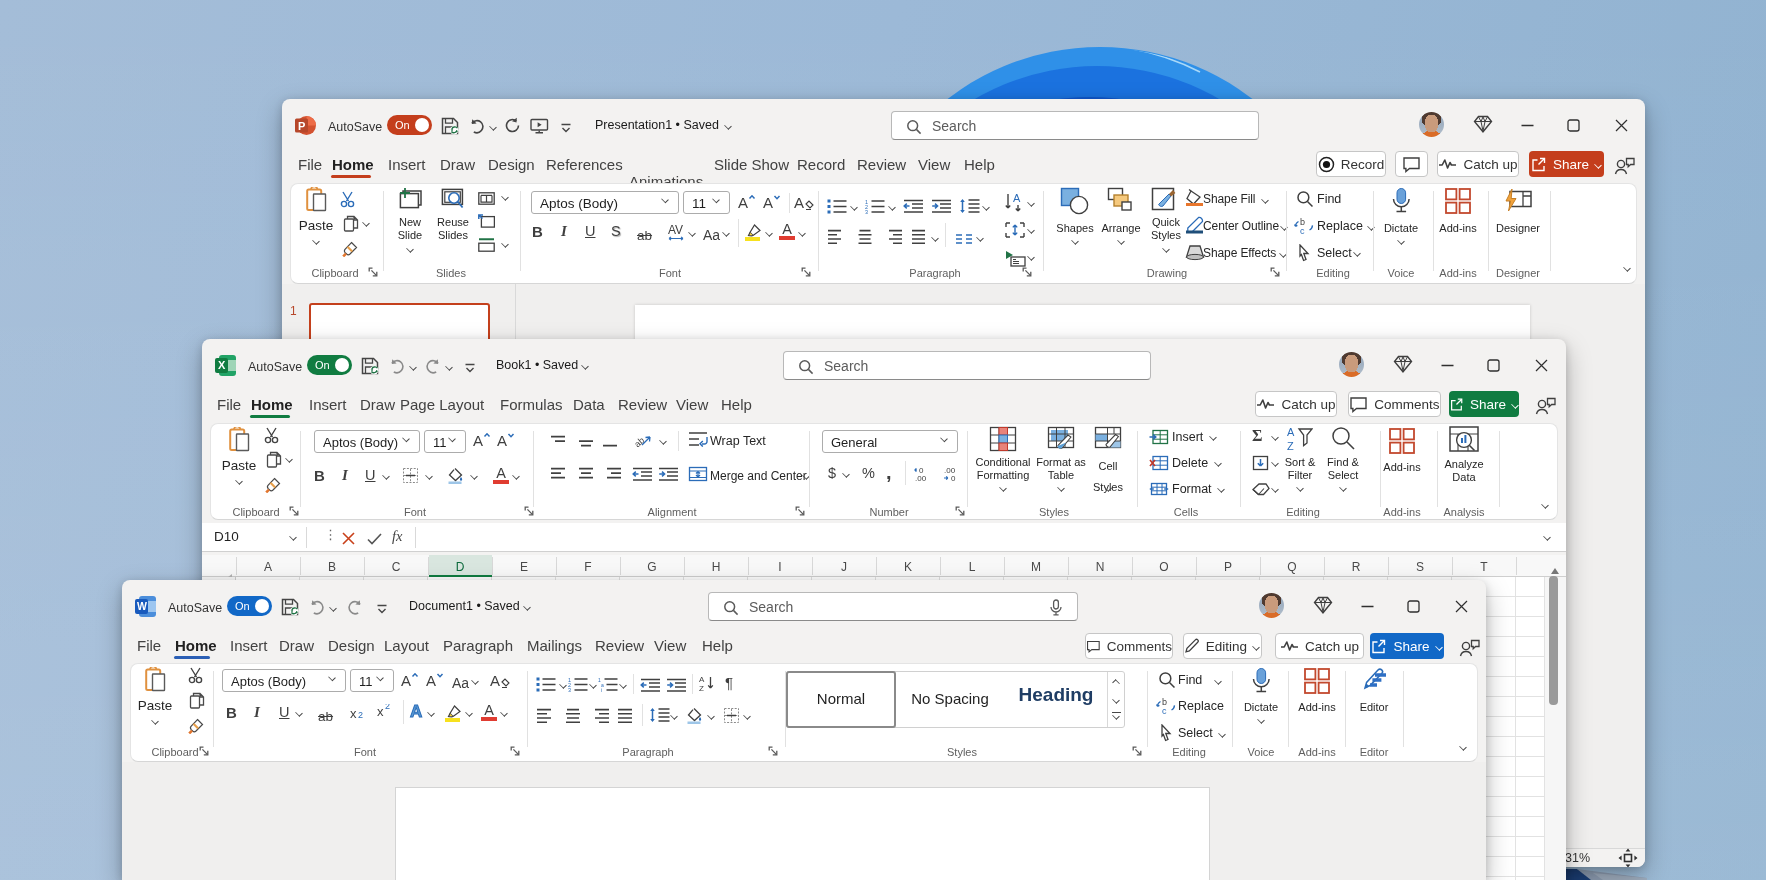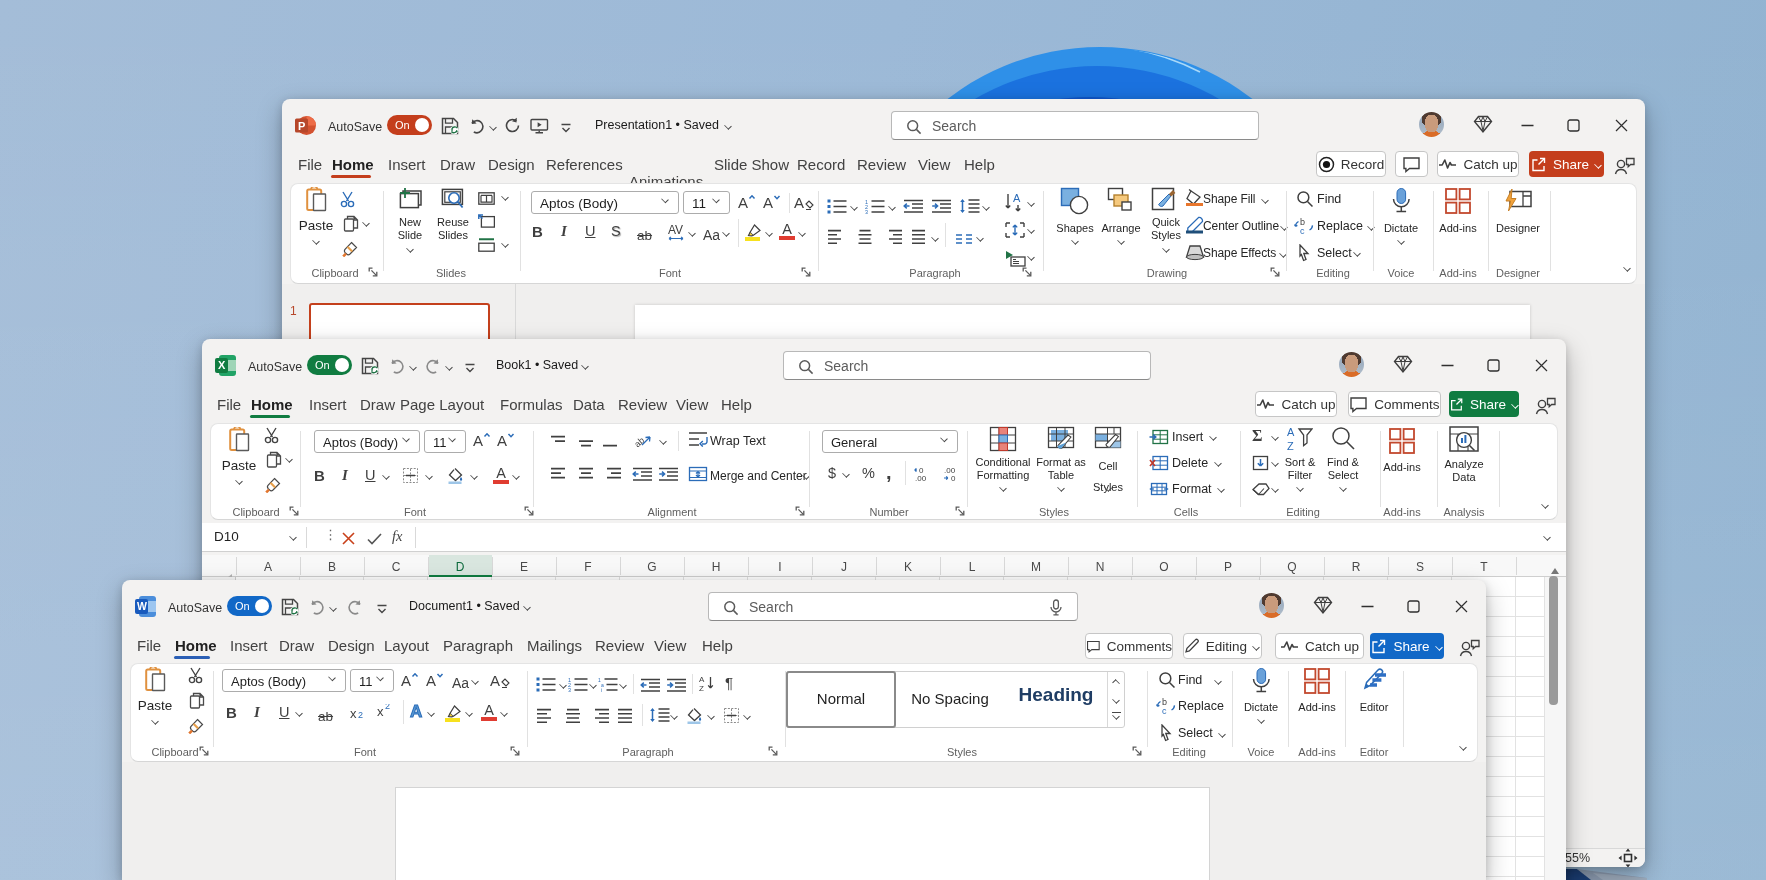--- a/index.html
+++ b/index.html
@@ -449,21 +449,21 @@
       <span class="lbl" style="left:1236px;top:168px">Designer</span>
       <span class="gdv" style="left:1268px;top:92px;height:80px"></span>
       <span class="cv" style="left:1342px;top:166px"></span>
     </div>
     <div class="a" style="left:0;top:185px;width:1363px;height:564px;background:#f0efee"></div>
     <span class="tx" style="left:8px;top:205px;font-size:12px;color:#b7472a;">1</span>
     <div class="a" style="left:27px;top:204px;width:181px;height:120px;background:#fff;border:2px solid #c4401c;border-radius:3px"></div>
     <div class="a" style="left:233px;top:185px;width:1px;height:564px;background:#d9d9d9"></div>
     <div class="a" style="left:353px;top:206px;width:895px;height:543px;background:#fff;box-shadow:0 0 3px rgba(0,0,0,.18)"></div>
     <div class="a" style="left:0;top:749px;width:1363px;height:19px;background:#f3f2f1;border-top:1px solid #d8d8d8"></div>
-    <span class="tx" style="left:1283px;top:752px;font-size:12.5px;color:#333;">55%</span>
+    <span class="tx" style="left:1283px;top:752px;font-size:12.5px;color:#333;">31%</span>
     <div class="a" style="left:1336px;top:749px"><svg width="20" height="20" viewBox="0 0 20 20" fill="none">
         <rect x="6.5" y="6.5" width="7" height="7" stroke="#2f2f2f" stroke-width="1.6"></rect>
         <path d="M10 0.5 L12.4 3.6 H7.6 Z M10 19.5 L12.4 16.4 H7.6 Z M0.5 10 L3.6 7.6 V12.4 Z M19.5 10 L16.4 7.6 V12.4 Z" fill="#2f2f2f"></path>
       </svg></div>
   </div>
 <div class="win" id="xl" style="left:202px;top:339px;width:1364px;height:561px;border-radius:8px 8px 0 0">
     <div class="a" style="left:13px;top:16px"><span style="position:relative;display:inline-block;width:21px;height:21px">
 <span style="position:absolute;left:4px;top:0;width:17px;height:21px;border-radius:3px;background:#21a366"></span>
 <span style="position:absolute;left:12px;top:5px;width:9px;height:11px;background:#9fd5b7"></span>
 <span style="position:absolute;left:0;top:3px;width:13px;height:15px;background:#107c41;border-radius:2px"></span>

